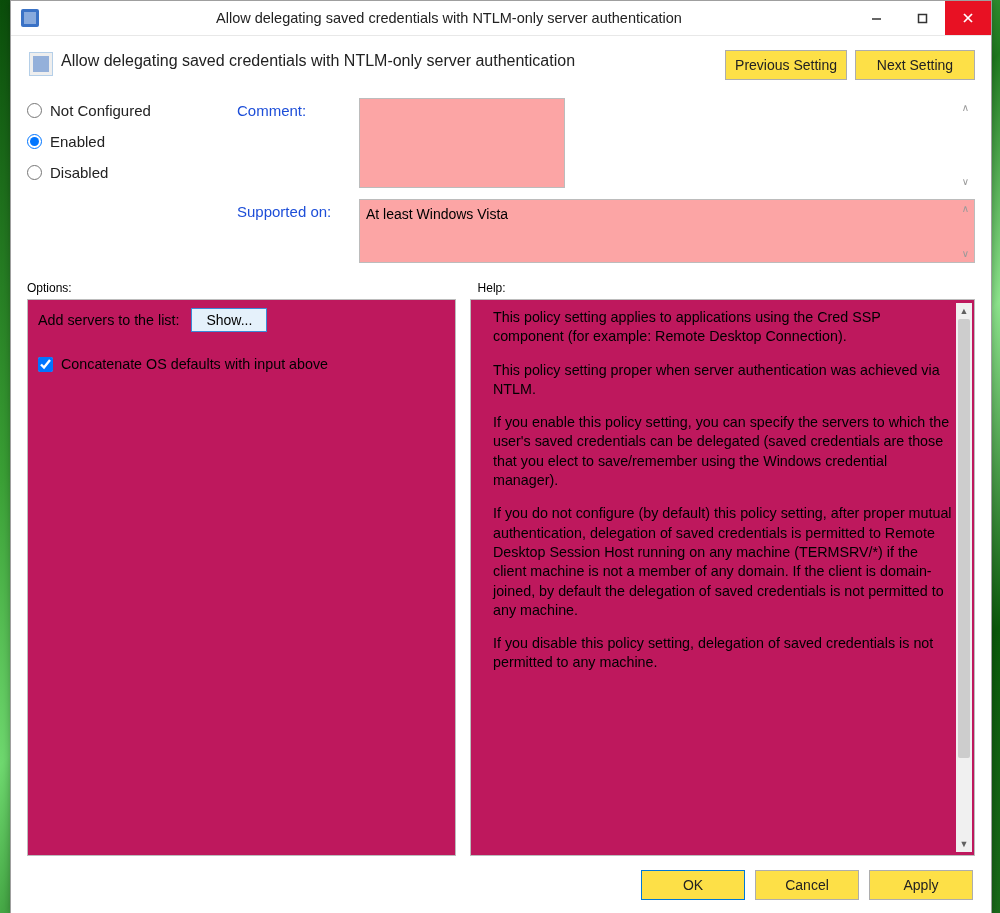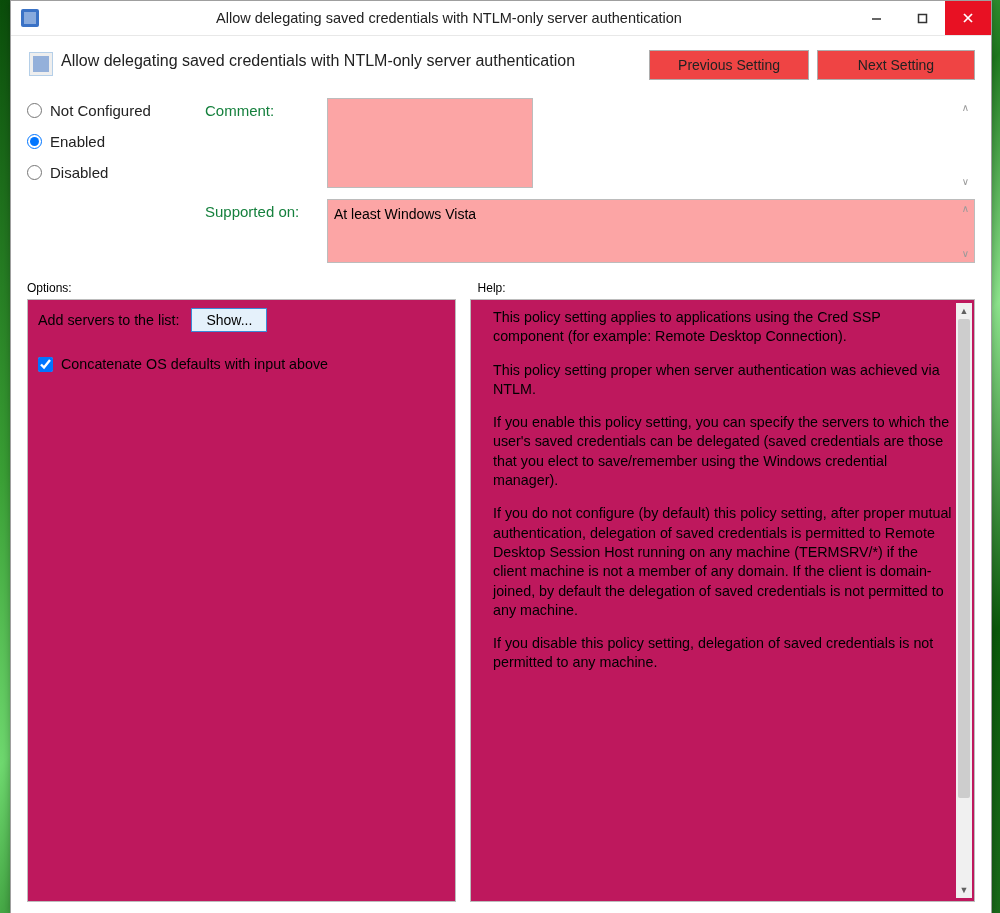--- a/index.html
+++ b/index.html
@@ -38,40 +38,40 @@
     display:flex;flex-direction:column;
     overflow:hidden;
   }
   .header-row{display:flex;align-items:flex-start;margin-bottom:18px;}
   .header-icon{width:22px;height:22px;margin:2px 8px 0 2px;background:#eee;border:1px solid #b5cfe8;display:inline-block;position:relative;}
   .header-icon::before{content:"";position:absolute;left:3px;top:3px;right:3px;bottom:3px;background:#3a72c6;opacity:.5;}
   .header-title{font-size:16px;color:#222;flex:1;padding-top:2px;}
   .navbtns{display:flex;gap:8px;margin-left:auto;}
   .btn{
     border:1px solid #adadad;
-    background:#ef4444;
-    padding:6px 28px;
+    background:#fde047;
+    padding:6px 9px;
     font-size:14px;
     color:#222;
     min-width:100px;
     text-align:center;
     cursor:default;
     user-select:none;
   }
   .mid{
     display:flex;
     gap:0;
     margin-bottom:8px;
   }
   .radios{width:178px;padding-top:4px;}
   .radio-row{display:flex;align-items:center;margin-bottom:14px;font-size:15px;color:#222;}
   .radio-row input{margin:0 8px 0 0;width:15px;height:15px;}
   .fields{flex:1;}
   .frow{display:flex;align-items:flex-start;margin-bottom:8px;}
-  .flabel{width:122px;font-size:15px;color:#15803d;padding-top:4px;}
+  .flabel{width:122px;font-size:15px;color:#1d4ed8;padding-top:4px;margin-left:32px;}
   .ftextarea{
     flex:1;
     height:80px;
     border:1px solid #bcbcbc;
     background:#fca5a5;
     resize:none;
     font-family:inherit;font-size:14px;
     padding:4px 20px 4px 6px;
     position:relative;
   }
@@ -228,15 +228,20 @@
         <div class="help-scrollbar">
           <div class="arrow">▲</div>
           <div class="track">
             <div class="thumb"></div>
           </div>
           <div class="arrow">▼</div>
         </div>
       </div>
     </div>
 
+    <div class="footer">
+      <div class="btn primary small">OK</div>
+      <div class="btn small">Cancel</div>
+      <div class="btn small">Apply</div>
+    </div>
 
   </div>
 </div>
 
 </body></html>

